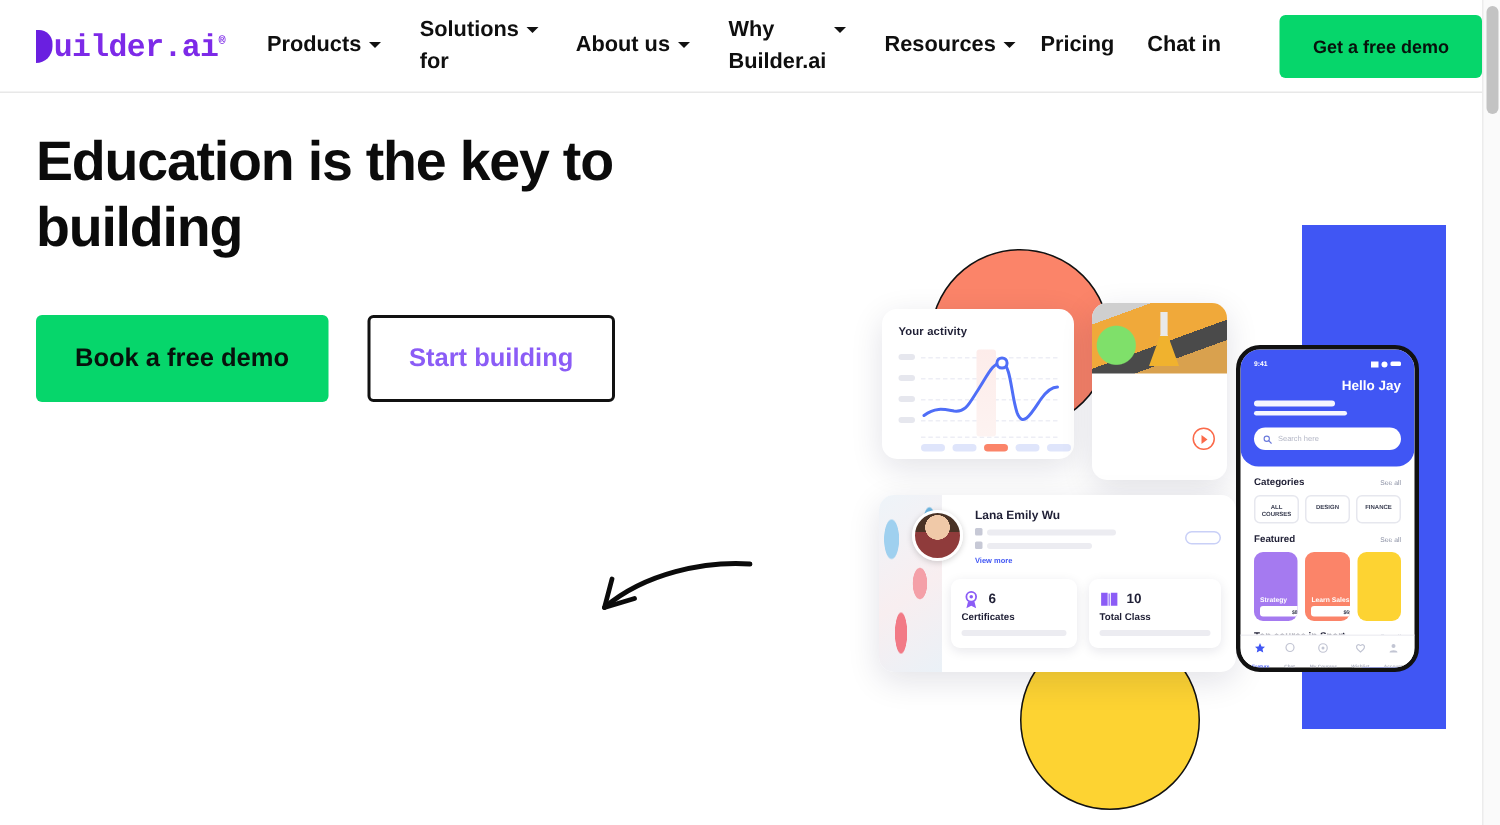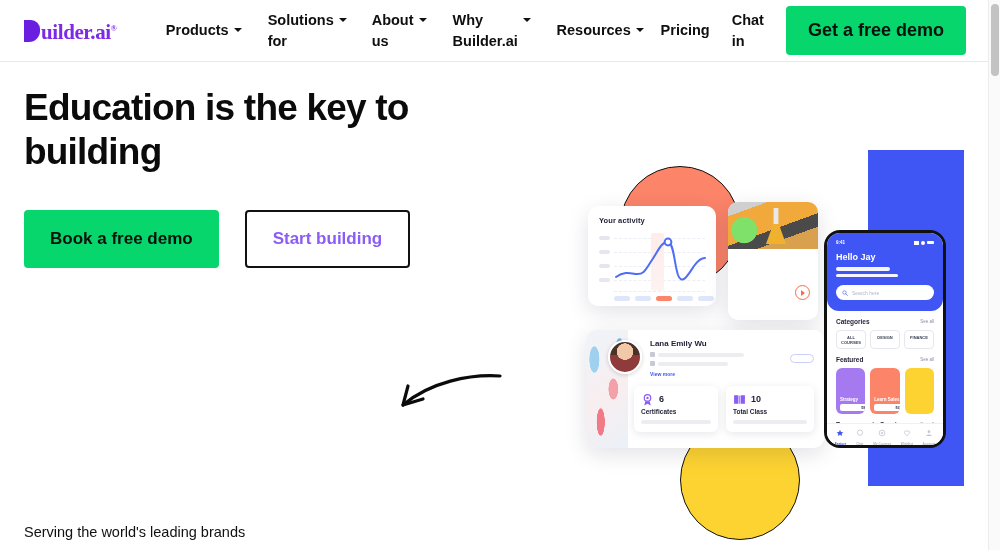--- a/index.html
+++ b/index.html
@@ -21,42 +21,42 @@
   .logo-wrap {
     display:flex; align-items:center; margin-left:24px; width:126px;
   }
   .logo-b {
     width: 16px; height: 22px; background: #6a1fe0;
     border-top-right-radius: 9px; border-bottom-right-radius: 11px;
     margin-right: 1px;
   }
   .logo-text {
     font-size: 21px; font-weight: 700; color: #7d2ae8; letter-spacing: -0.4px;
-    line-height: 22px; position:relative; font-family:Liberation Serif, serif;
+    line-height: 22px; position:relative; font-family:Liberation Mono, monospace;
   }
   .logo-reg { font-size: 8px; vertical-align: super; color:#7d2ae8; }
 
   .nav { display:flex; align-items:center; flex:1; margin-left: 28px; }
   .nav-item {
     font-size: 14.5px; font-weight: 700; color: #0f0f0f;
     line-height: 21px; margin-right: 26px;
     display:flex; align-items:flex-start; cursor:pointer; max-width: 78px;
   }
   .nav-item .lbl { display:block; }
   .caret {
     display:inline-block; width:0; height:0; margin-left:5px; margin-top:8px;
     border-left:4px solid transparent; border-right:4px solid transparent;
     border-top:4px solid #111; flex:none;
   }
   .nav-item.nocaret { margin-right: 22px; }
   .nav-pricing { max-width:none; }
   .demo-btn {
-    background: #06d66b; color:#07120c; font-size: 18px; font-weight: 700;
+    background: #06d66b; color:#07120c; font-size: 12px; font-weight: 700;
     border: none; border-radius: 4px; padding: 14px 22px; cursor:pointer;
-    margin-right: 22px; white-space: nowrap;
+    white-space: nowrap;
     font-family:"Liberation Sans",sans-serif;
   }
 
   
   .hero-left { position:absolute; left: 24px; top: 86px; width: 490px; }
   h1.hero-title {
     font-size: 37px; line-height: 44px; font-weight: 700;
     color: #0b0b0b; letter-spacing: -0.8px; max-width: 400px;
   }
   p.hero-sub {
@@ -162,21 +162,21 @@
   .stat-bar { margin-top: 5px; height: 4px; border-radius:2px; background:#ececf1; }
 
   
   .phone { position:absolute; left: 264px; top: 90px; width: 122px; height: 218px;
     background:#fff; border: 3px solid #111; border-radius: 16px; overflow:hidden; }
   .ph-hero { background:#4056f4; border-radius: 0 0 12px 12px; padding: 7px 9px 11px; }
   .ph-status { display:flex; justify-content:space-between; align-items:center; }
   .ph-time { font-size: 4.5px; color:#fff; font-weight:700; }
   .ph-icons { display:flex; gap:2px; align-items:center; }
   .ph-icons span { display:block; background:#fff; }
-  .ph-hello { font-size: 9px; font-weight: 700; color:#fff; margin-top: 7px; }
+  .ph-hello { font-size: 9px; font-weight: 700; color:#fff; margin-top: 7px; text-align: right; }
   .ph-l1 { width: 54px; height: 3.5px; border-radius:2px; background:#fff; margin-top:5px; opacity:.95;}
   .ph-l2 { width: 62px; height: 3.5px; border-radius:2px; background:#fff; margin-top:3px; opacity:.95;}
   .ph-search { margin-top: 8px; height: 15px; background:#fff; border-radius: 8px;
     display:flex; align-items:center; padding: 0 6px; gap: 4px; }
   .ph-search-txt { font-size: 5px; color:#b4b7c6; }
   .ph-sec { padding: 7px 9px 0; }
   .ph-sec-row { display:flex; justify-content:space-between; align-items:center; }
   .ph-sec-title { font-size: 6.5px; font-weight:700; color:#1f1f35; }
   .ph-seeall { font-size: 4.5px; color:#8a8fa3; }
   .ph-chips { display:flex; gap:4px; margin-top: 5px; }
@@ -252,21 +252,20 @@
     <button class="demo-btn">Get a free demo</button>
   </div>
 
   <div class="hero-left">
     <h1 class="hero-title">Education is the key to building</h1>
     <div class="cta-row">
       <button class="btn-primary">Book a free demo</button>
       <button class="btn-secondary">Start building</button>
     </div>
   </div>
-  <div class="brands">Serving the world's leading brands</div>
 
   <svg class="arrow-doodle" width="115" height="45" viewBox="0 0 115 45">
     <path d="M110 4 C 80 2, 40 10, 13 33" stroke="#0b0b0b" stroke-width="3.2" fill="none" stroke-linecap="round"></path>
     <path d="M13 33 L 33 27 M13 33 L 18 14" stroke="#0b0b0b" stroke-width="3.2" fill="none" stroke-linecap="round"></path>
   </svg>
 
   <div class="illu">
     <div class="shape-blue"></div>
     <div class="shape-coral"></div>
     <div class="shape-yellow"></div>

